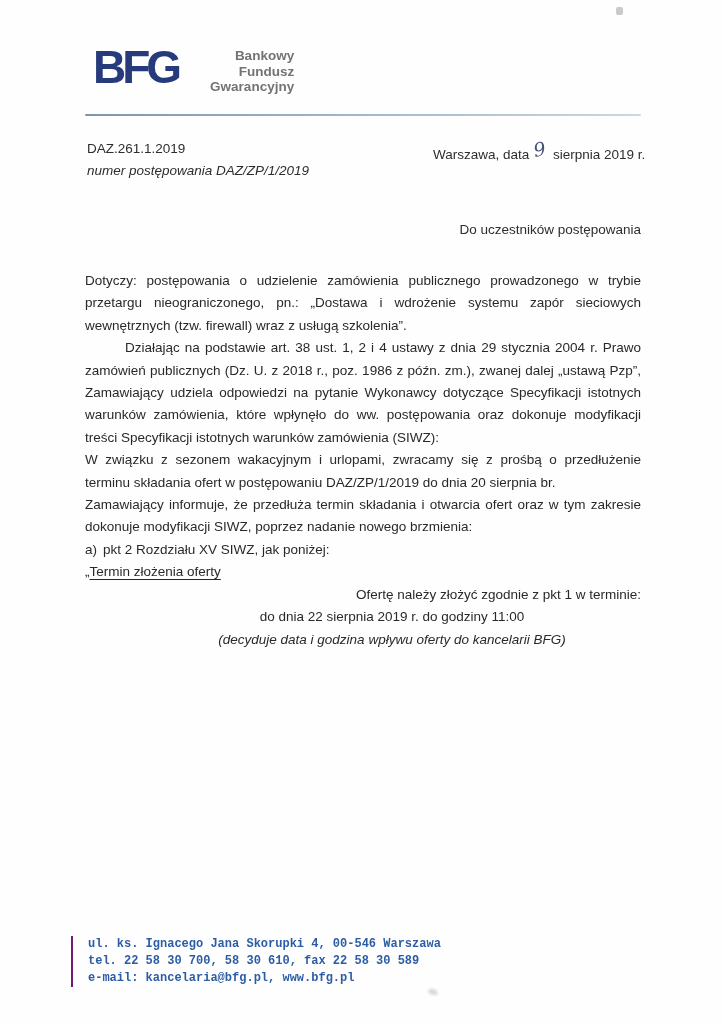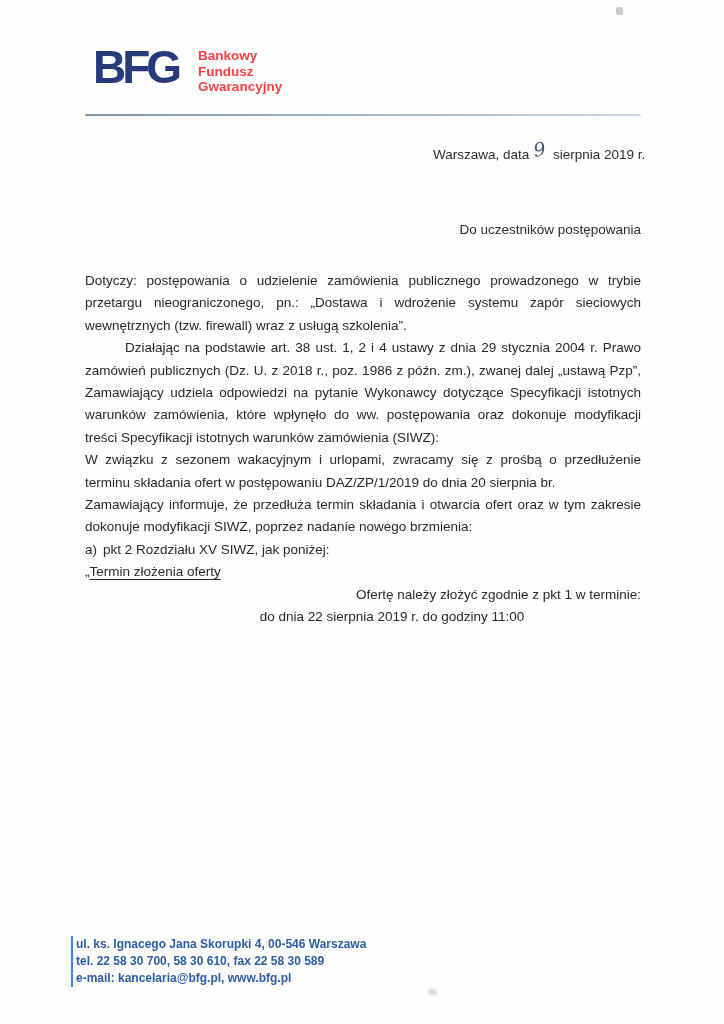--- a/index.html
+++ b/index.html
@@ -28,26 +28,27 @@
   .logo-acronym {
     font-size: 46px;
     line-height: 42px;
     font-weight: 800;
     letter-spacing: -4px;
     color: #273a7b;
     transform: scaleY(1.02);
     font-family: "Liberation Sans", sans-serif;
   }
   .logo-name {
-    margin-left: 20px;
+    margin-left: 32px;
     margin-top: 2px;
     font-size: 13.5px;
     line-height: 15.5px;
     font-weight: 700;
-    color: #ef4444;
+    color: #737373;
+    text-align: right;
   }
   .header-rule {
     position: absolute;
     top: 114px;
     left: 85px;
     width: 556px;
     height: 2px;
     background: linear-gradient(to right, #7e96ad, #a8bfd0 60%, #c9d8e2);
     border-radius: 1px;
   }
@@ -154,26 +155,27 @@
   }
   .deadline-note {
     font-style: italic;
   }
 
   
   .footer {
     position: absolute;
     top: 936px;
     left: 71px;
-    border-left: 2px solid #3b82f6;
-    padding-left: 3px;
+    border-left: 2px solid #701a75;
+    padding-left: 15px;
     font-size: 12px;
     line-height: 17px;
     font-weight: 600;
     color: #2c5da4;
+    font-family: Liberation Mono, monospace;
   }
 
   
   .artifact-dot-top {
     position: absolute;
     top: 7px;
     left: 616px;
     width: 7px;
     height: 8px;
     background: #b9bec2;
@@ -204,20 +206,24 @@
   <div class="logo-block">
     <div class="logo-acronym">BFG</div>
     <div class="logo-name">
       <div>Bankowy</div>
       <div>Fundusz</div>
       <div>Gwarancyjny</div>
     </div>
   </div>
   <div class="header-rule"></div>
 
+  <div class="ref-block">
+    <div class="ref-case">DAZ.261.1.2019</div>
+    <div class="ref-proceeding">numer postępowania DAZ/ZP/1/2019</div>
+  </div>
 
   <div class="dateline">
     <span>Warszawa,  data</span>
     <span class="handwritten-day">9</span>
     <span>sierpnia 2019 r.</span>
   </div>
 
   <div class="recipient">Do uczestników postępowania</div>
 
   <div class="content">
@@ -237,20 +243,21 @@
     </p>
 
     <p class="quote-heading">
       <span>„</span><span class="underlined">Termin złożenia oferty</span>
     </p>
 
     <p class="quote-text">Ofertę należy złożyć zgodnie z pkt 1 w terminie:</p>
 
     <div class="deadline-block">
       <p>do dnia 22 sierpnia 2019 r. do godziny 11:00</p>
+      <p class="deadline-note">(decyduje data i godzina wpływu oferty do kancelarii BFG)</p>
     </div>
 
   </div>
 
   <div class="footer">
     <div>ul. ks. Ignacego Jana Skorupki 4, 00-546 Warszawa</div>
     <div>tel. 22 58 30 700, 58 30 610, fax 22 58 30 589</div>
     <div>e-mail: kancelaria@bfg.pl, www.bfg.pl</div>
   </div>
 

